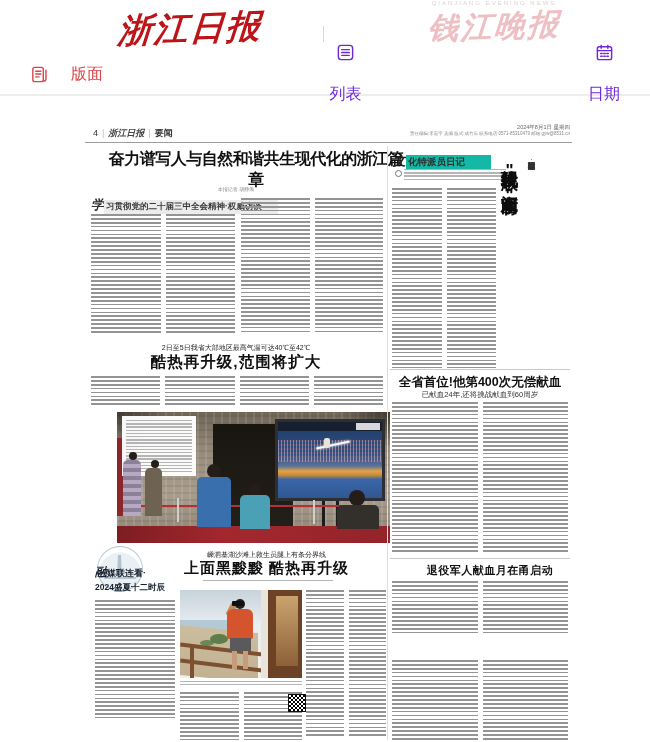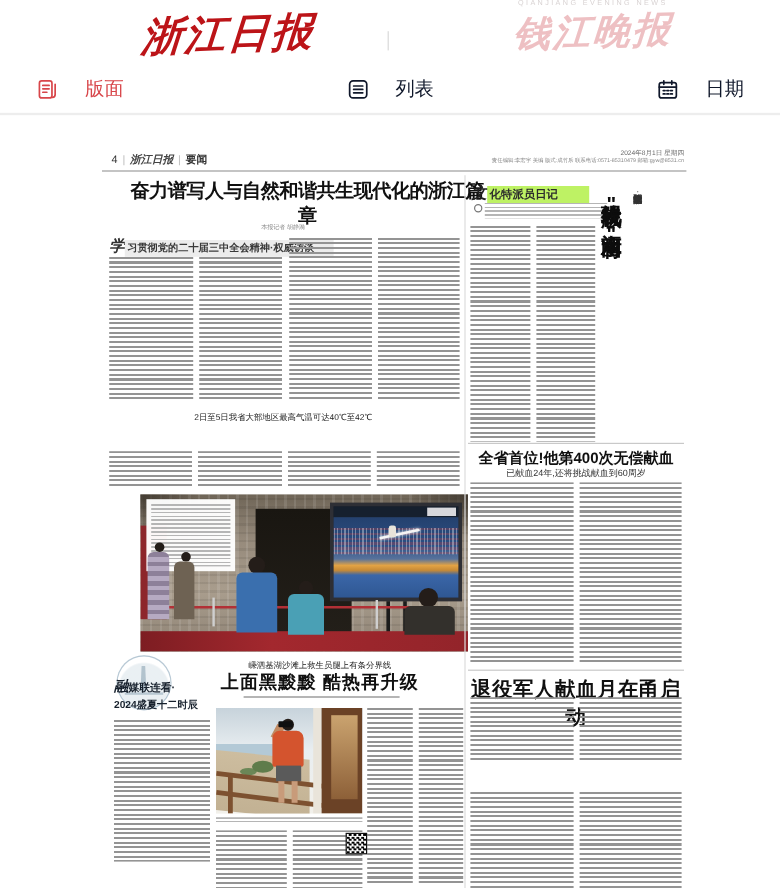--- a/index.html
+++ b/index.html
@@ -17,21 +17,21 @@
   #masthead-right .mh{font-size:31px;color:#eec0c3;}
   #mast-divider{left:323px;top:26px;width:1px;height:16px;background:#d9d9d9;}
 
   
   #tab-bar{position:absolute;left:0;top:54px;width:650px;height:42px;background:#fff;
            border-bottom:2px solid #ededed;display:flex;justify-content:space-between;
            align-items:center;padding:0 30px;box-sizing:border-box;}
   .tab{display:flex;align-items:center;gap:22px;font-size:16px;cursor:pointer;}
   .tab svg{width:19px;height:19px;stroke:currentColor;fill:none;stroke-width:1.5;stroke-linecap:round;stroke-linejoin:round;}
   .tab.active{color:#d8464a;}
-  .tab.idle{color:#0f172a;}
+  .tab.idle{color:#6d28d9;flex-direction:column;}
 
   
   #paper{position:absolute;left:85px;top:122px;width:487px;height:620px;background:#fff;color:#222;}
   .ctr{text-align:center;}
   .hl{font-weight:bold;color:#101010;}
 
   
   .tx{background-image:repeating-linear-gradient(180deg,#949494 0,#949494 1.7px,transparent 1.7px,transparent 3.9px);}
   .tx-lt{background-image:repeating-linear-gradient(180deg,#b5b5b5 0,#b5b5b5 1.4px,transparent 1.4px,transparent 3.2px);}
   .cols{display:flex;gap:5px;}
@@ -126,33 +126,33 @@
   #photo2-caption{left:95px;top:559px;width:122px;height:4px;}
 
   
   #qr{left:203px;top:572px;width:16px;height:16px;border:1px solid #111;
       background-image:repeating-conic-gradient(#000 0% 25%,#fff 0% 50%);background-size:4px 4px;}
 
   
   #col-rule{left:302px;top:24px;width:1px;height:594px;background:#ddd;}
   #culture-header{left:308px;top:30px;display:flex;align-items:baseline;}
   #culture-header .big{font-size:13px;font-weight:bold;font-style:italic;color:#222;}
-  #culture-header .rest{font-size:9.5px;font-weight:bold;color:#2c2c2c;background:#bef264;padding:1px 26px 1px 2px;}
+  #culture-header .rest{font-size:9.5px;font-weight:bold;color:#2c2c2c;background:#14b8a6;padding:1px 26px 1px 2px;}
   #culture-pin{left:310px;top:48px;width:5px;height:5px;border-radius:50%;border:1px solid #777;}
   #culture-intro{left:319px;top:47px;width:102px;height:13px;}
   #culture-vhead{left:413px;top:34px;height:224px;writing-mode:vertical-rl;text-orientation:upright;
       font-size:17px;font-weight:bold;color:#0d0d0d;letter-spacing:1px;}
   #culture-vkicker{left:441px;top:34px;height:160px;writing-mode:vertical-rl;text-orientation:upright;
       font-size:7.5px;color:#333;}
 
   #blood-rule{left:305px;top:247px;width:180px;}
   #blood-headline{left:303px;top:252px;width:184px;font-size:12.5px;}
   #blood-subhead{left:303px;top:268px;width:184px;font-size:7.5px;color:#333;}
   #veteran-rule{left:305px;top:436px;width:180px;}
-  #veteran-headline{left:303px;top:441px;width:184px;font-size:17px;letter-spacing:.5px;}
+  #veteran-headline{left:313px;top:441px;width:184px;font-size:11px;letter-spacing:.5px;}
   #keqiao-headline{left:303px;top:519px;width:184px;font-size:12.5px;letter-spacing:.5px;text-align:left;padding-left:6px;box-sizing:border-box;}
 </style>
 </head>
 <body>
 
 <div id="app-header">
   <div id="masthead-left" class="abs masthead">浙江日报</div>
   <div id="mast-divider" class="abs"></div>
   <div id="masthead-right" class="abs">
     <div class="tagline">QIANJIANG EVENING NEWS</div>
@@ -210,20 +210,21 @@
   <div class="abs cols" style="left:6px;top:92px;width:144px;height:120px">
     <div class="tx"></div>
     <div class="tx"></div>
   </div>
   <div class="abs cols" style="left:156px;top:76px;width:142px;height:136px">
     <div class="tx"></div>
     <div class="tx"></div>
   </div>
 
   <div id="weather-kicker" class="abs ctr">2日至5日我省大部地区最高气温可达40℃至42℃</div>
+  <div id="weather-headline" class="abs ctr hl">酷热再升级,范围将扩大</div>
   <div class="abs cols" style="left:6px;top:254px;width:292px;height:31px">
     <div class="tx"></div>
     <div class="tx"></div>
     <div class="tx"></div>
     <div class="tx"></div>
   </div>
 
   <div id="photo1" class="abs">
     <div id="p1-cl" class="corner"></div>
     <div id="p1-cr" class="corner"></div>

